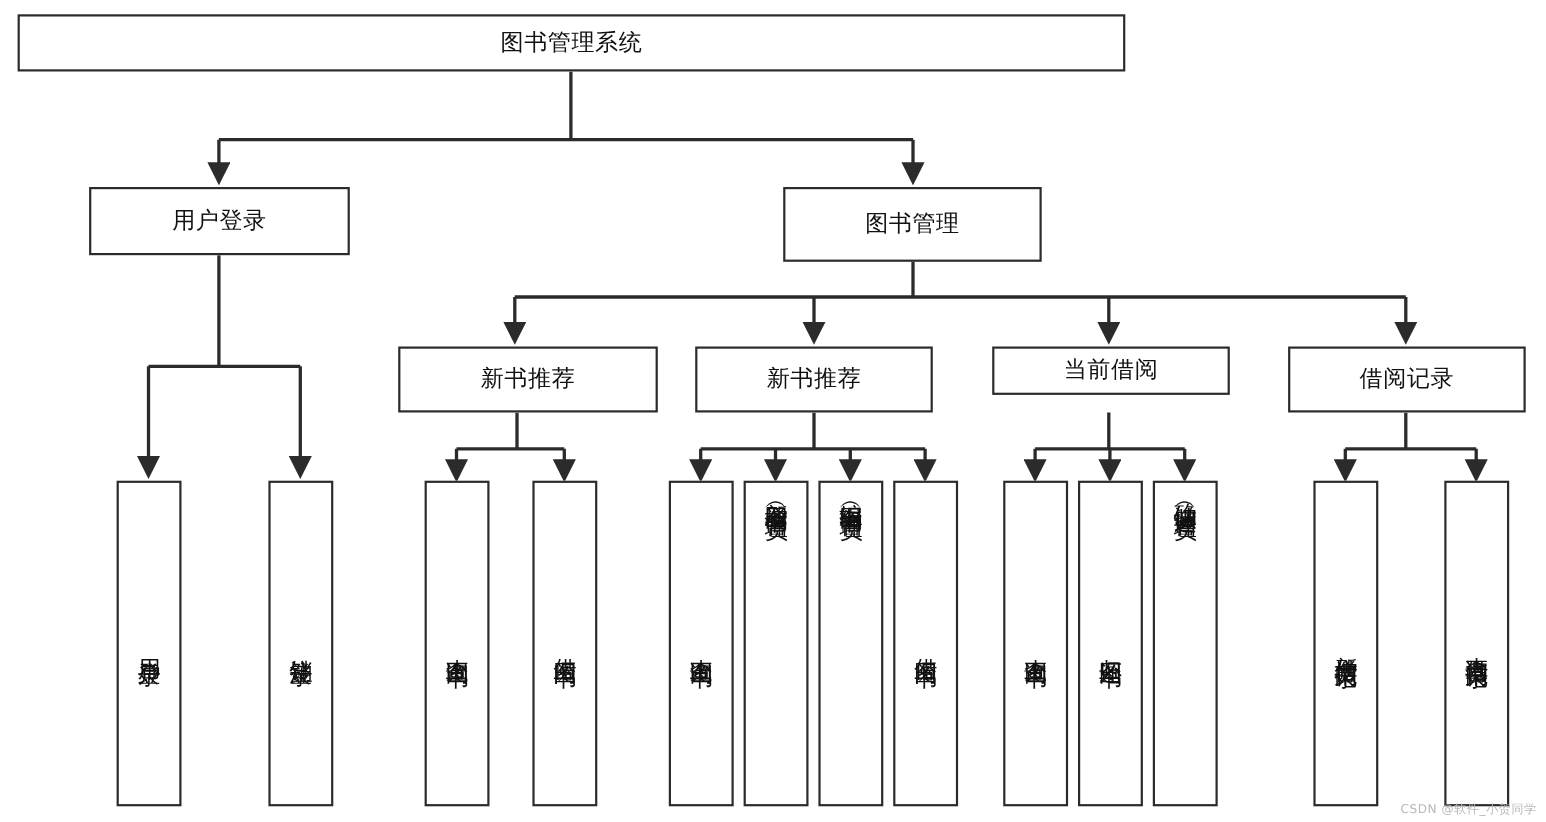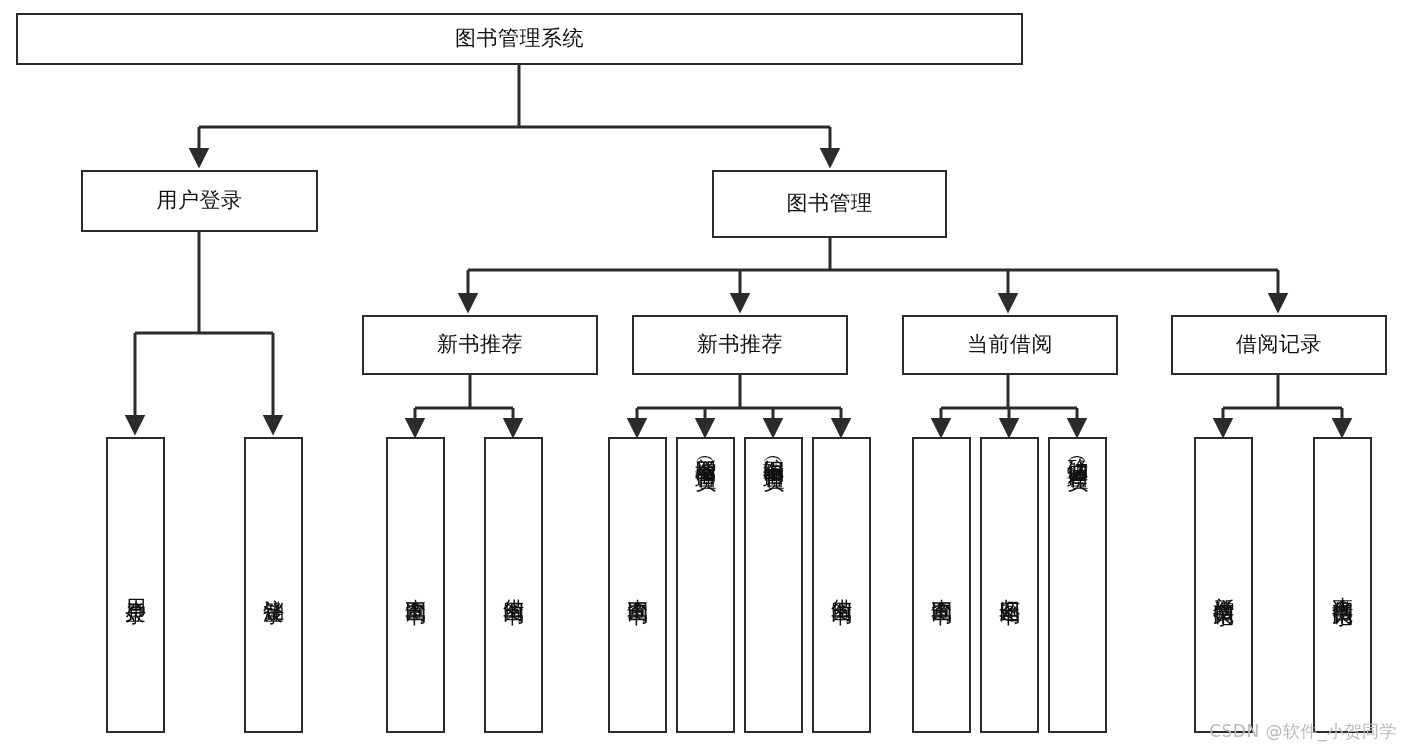--- a/index.html
+++ b/index.html
@@ -56,21 +56,21 @@
   .leaf-box .node-label-v {
     padding-top: 2px;
   }
   .leaf-box.align-top {
     align-items: flex-start;
   }
   .watermark {
     position: absolute;
     right: 8px;
     bottom: 4px;
-    font-size: 17px;
+    font-size: 11px;
     color: #b9b9b9;
     white-space: nowrap;
     letter-spacing: 0.5px;
   }
 </style>
 </head>
 <body>
 
 <div id="diagram-root">
 
@@ -141,21 +141,21 @@
   <div class="node-box leaf-box" style="left: 244px; top: 437px; width: 59px; height: 296px;">
     <span class="node-label-v">注销登录</span>
   </div>
 
   <div class="node-box" style="left: 362px; top: 315px; width: 236px; height: 60px;">
     <span class="node-label-h">新书推荐</span>
   </div>
   <div class="node-box" style="left: 632px; top: 315px; width: 216px; height: 60px;">
     <span class="node-label-h">新书推荐</span>
   </div>
-  <div class="node-box" style="left: 902px; top: 315px; width: 216px; height: 60px;">
+  <div class="node-box" style="left: 902px; top: 315px; width: 216px; height: 44px;">
     <span class="node-label-h">当前借阅</span>
   </div>
   <div class="node-box" style="left: 1171px; top: 315px; width: 216px; height: 60px;">
     <span class="node-label-h">借阅记录</span>
   </div>
 
   <div class="node-box leaf-box" style="left: 386px; top: 437px; width: 59px; height: 296px;">
     <span class="node-label-v">查询图书</span>
   </div>
   <div class="node-box leaf-box" style="left: 484px; top: 437px; width: 59px; height: 296px;">

